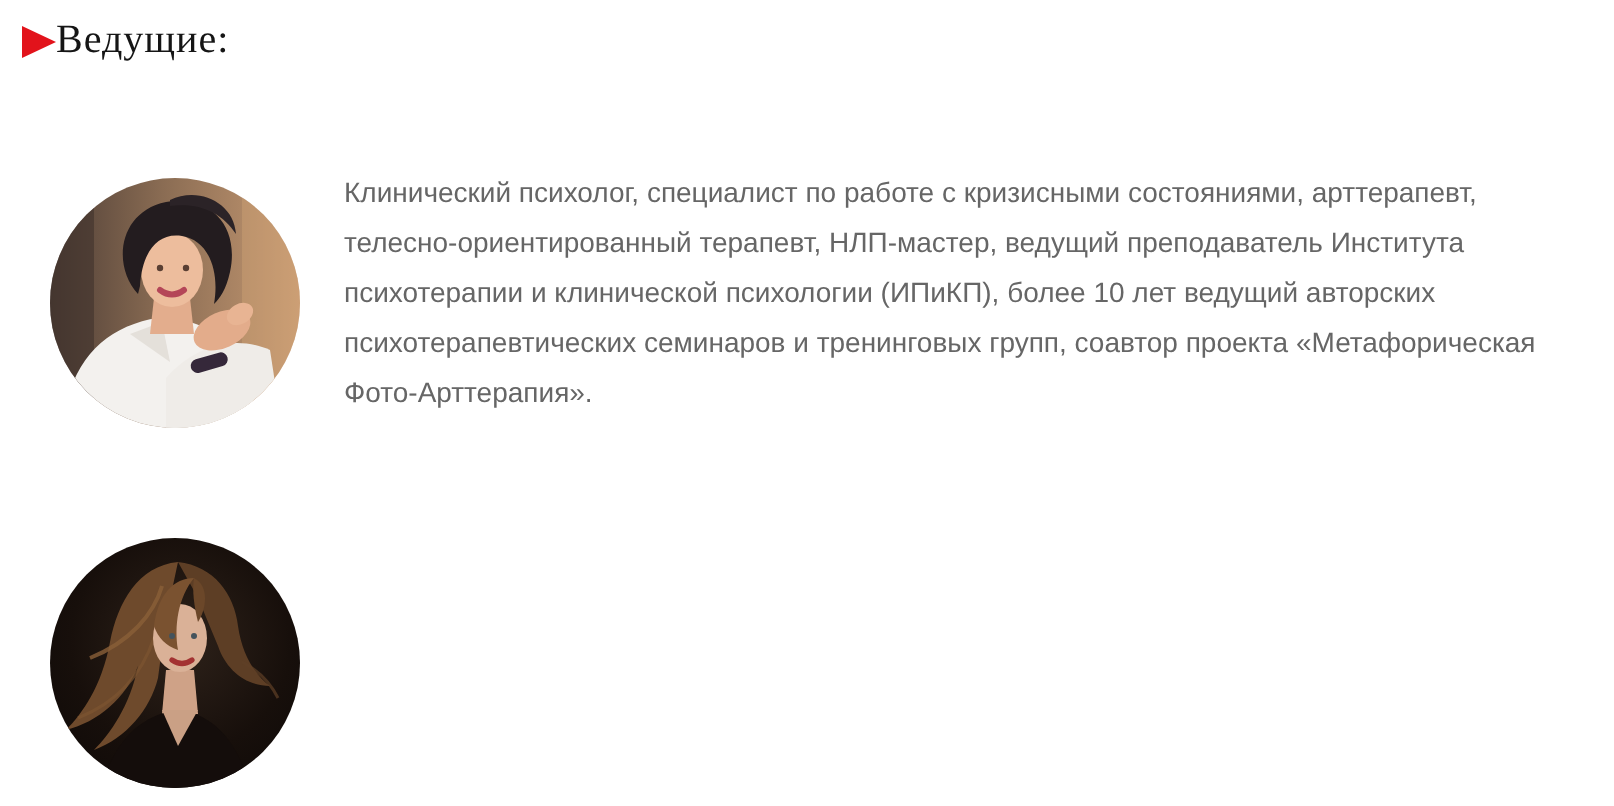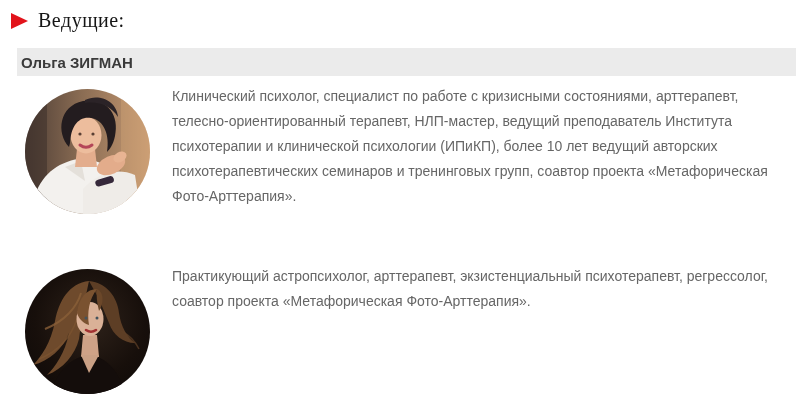--- a/index.html
+++ b/index.html
@@ -14,21 +14,21 @@
     height: 403px;
     background: #ffffff;
     overflow: hidden;
   }
   .section-header {
     position: absolute;
     top: 9px;
     left: 11px;
     display: flex;
     align-items: center;
-    gap: 10px;
+    gap: 0;
   }
   .arrow-icon {
     width: 0;
     height: 0;
     border-top: 8px solid transparent;
     border-bottom: 8px solid transparent;
     border-left: 17px solid #e2131b;
     flex: 0 0 auto;
   }
   .section-title {
@@ -83,23 +83,20 @@
 </head>
 <body>
 
 <div class="page">
 
   <div class="section-header">
     <span class="arrow-icon"></span>
     <span class="section-title">Ведущие:</span>
   </div>
 
-  <div class="name-bar" id="name-bar-1">
-    <span class="presenter-name">Ольга ЗИГМАН</span>
-  </div>
   <div class="presenter-row" id="row-1">
     <div class="avatar" role="img" aria-label="Круглое фото: женщина с короткими тёмными волосами в белой рубашке">
       <svg viewBox="0 0 125 125" xmlns="http://www.w3.org/2000/svg">
         <defs>
           <linearGradient id="bg1" x1="0" y1="0" x2="1" y2="0">
             <stop offset="0" stop-color="#4e3e36"></stop>
             <stop offset="0.45" stop-color="#8a6c53"></stop>
             <stop offset="1" stop-color="#c79a73"></stop>
           </linearGradient>
         </defs>
@@ -160,16 +157,15 @@
 
         <path d="M52,44 C54,28 62,20 72,20 C64,30 62,44 64,56 C58,54 54,50 52,44 Z" fill="#7a5230"></path>
         <path d="M72,20 C80,24 78,36 74,42 C72,34 71,26 72,20 Z" fill="#6b4729"></path>
 
         <circle cx="61" cy="49" r="1.5" fill="#44535c"></circle>
         <circle cx="72" cy="49" r="1.5" fill="#44535c"></circle>
 
         <path d="M61,61 q5,3.5 10,0" stroke="#a33232" stroke-width="2.6" fill="none" stroke-linecap="round"></path>
       </svg>
     </div>
-    <div class="presenter-desc">Практикующий астропсихолог, арттерапевт, экзистенциальный психотерапевт, регрессолог, соавтор проекта «Метафорическая Фото-Арттерапия».</div>
   </div>
 
 </div>
 
 </body></html>

